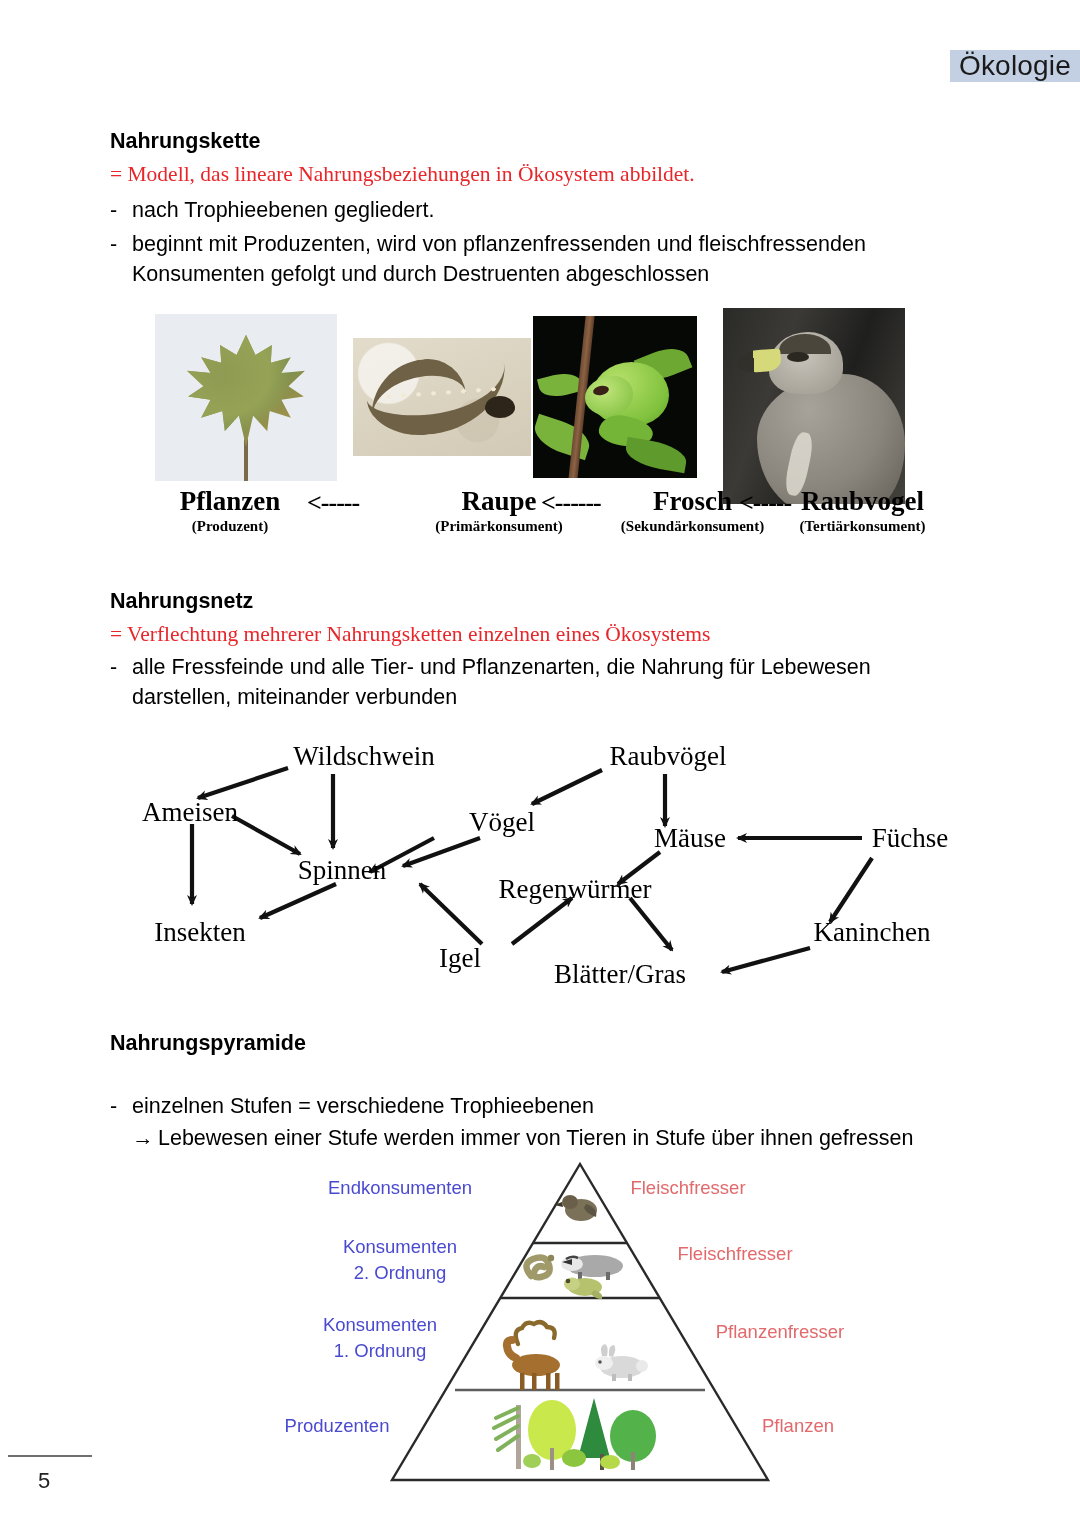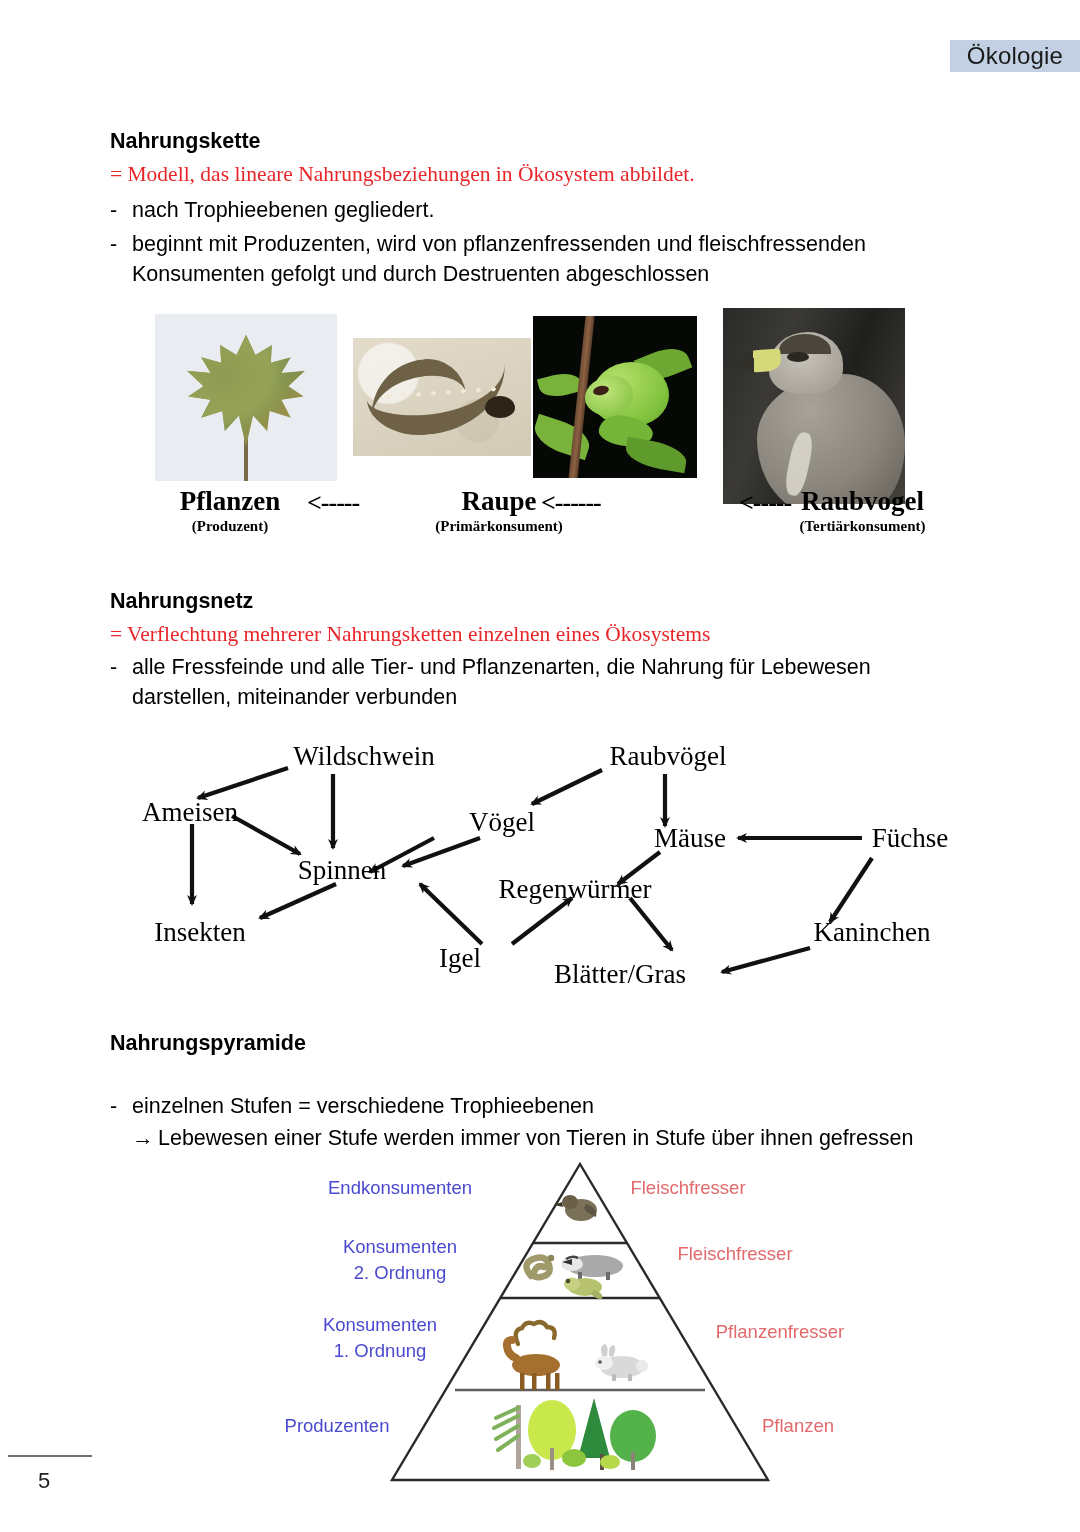--- a/index.html
+++ b/index.html
@@ -9,25 +9,25 @@
     background:#ffffff;
     font-family:"Liberation Sans", sans-serif;
     color:#000;
     position:relative;
     overflow:hidden;
   }
 
   
   .header-badge{
     position:absolute;
-    top:40px; left:950px;
+    top:50px; left:950px;
     width:130px; height:32px;
     background:#c3d0e3;
     display:flex; align-items:center; justify-content:center;
-    font-size:24px; color:#1a1a1a;
+    font-size:28px; color:#1a1a1a;
     letter-spacing:.2px;
   }
 
   
   .sheet{ position:absolute; inset:0; }
   .txt{ position:absolute; left:110px; font-size:21.5px; line-height:30px; }
   .txt.bold{ font-weight:bold; }
   .txt.red{ color:#e8262a;font-family:Liberation Serif, serif; }
   .bullet{ display:flex; }
   .bullet .mark{ width:22px; flex:0 0 22px; }
@@ -260,20 +260,24 @@
       <div class="cc-role">(Produzent)</div>
     </div>
     <div class="cc-arrow" style="left:152px;">&lt;-----</div>
 
     <div class="cc-item" style="left:248px; width:192px;">
       <div class="cc-name">Raupe</div>
       <div class="cc-role">(Primärkonsument)</div>
     </div>
     <div class="cc-arrow" style="left:386px;">&lt;------</div>
 
+    <div class="cc-item" style="left:430px; width:215px;">
+      <div class="cc-name">Frosch</div>
+      <div class="cc-role">(Sekundärkonsument)</div>
+    </div>
     <div class="cc-arrow" style="left:584px;">&lt;-----</div>
 
     <div class="cc-item" style="left:610px; width:195px;">
       <div class="cc-name">Raubvogel</div>
       <div class="cc-role">(Tertiärkonsument)</div>
     </div>
   </div>
 
   <div class="txt bold" style="top:586px;">Nahrungsnetz</div>
 

